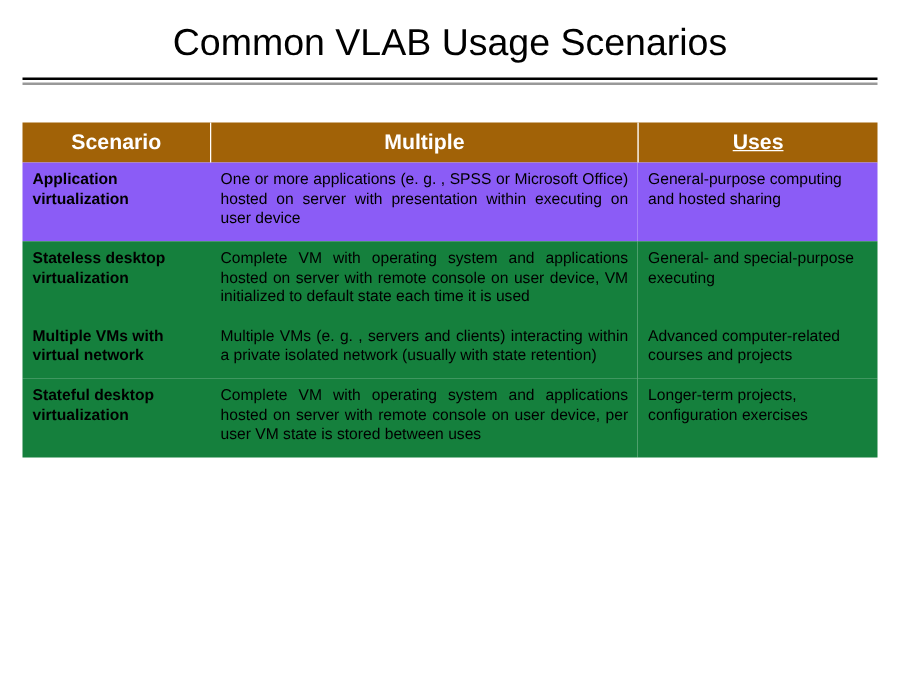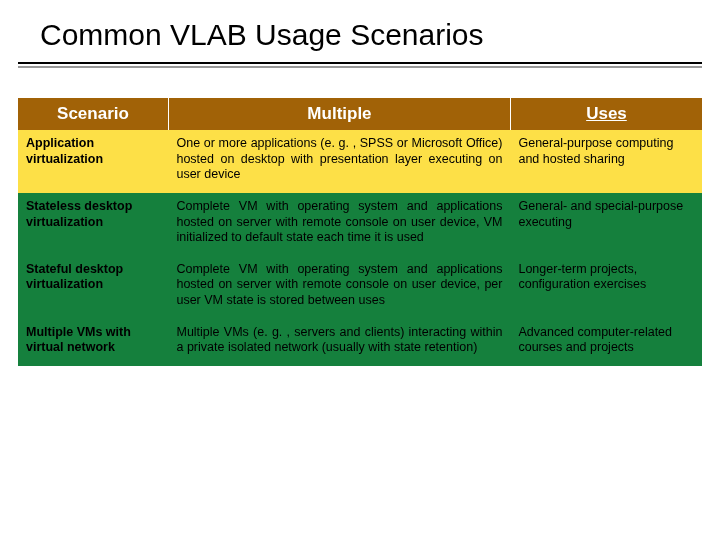--- a/index.html
+++ b/index.html
@@ -6,21 +6,21 @@
   body {
     width: 720px;
     height: 540px;
     background: #fff;
     font-family: Arial, Helvetica, sans-serif;
     overflow: hidden;
   }
   .title {
     font-size: 30px;
     font-weight: normal;
-    text-align: left;
+    text-align: center;
     padding: 18px 40px 10px 40px;
     color: #000;
   }
   .divider {
     margin: 0 18px 6px 18px;
     height: 6px;
     border-top: 2px solid #000;
     border-bottom: 2px solid #999;
   }
   .table-wrap {
@@ -37,21 +37,21 @@
   thead th {
     background: #a16207;
     color: #fff;
     font-weight: bold;
     font-size: 17px;
     text-align: center;
     padding: 6px 8px;
     border-right: 1px solid #fff;
   }
   thead th:last-child { border-right: none; text-decoration: underline; }
-  tbody tr.alt0 td { background: #fde047; }
+  tbody tr.alt0 td { background: #8b5cf6; }
   tbody tr.alt1 td { background: #15803d; }
   tbody td {
     font-size: 12.5px;
     color: #000;
     padding: 6px 8px 10px 8px;
     vertical-align: top;
     line-height: 1.25;
   }
   tbody td.sc {
     font-weight: bold;
@@ -76,33 +76,33 @@
     <thead>
       <tr>
         <th>Scenario</th>
         <th>Multiple</th>
         <th>Uses</th>
       </tr>
     </thead>
     <tbody>
       <tr class="alt0">
         <td class="sc">Application virtualization</td>
-        <td class="details">One or more applications (e. g. , SPSS or Microsoft Office) hosted on desktop with presentation layer executing on user device</td>
+        <td class="details">One or more applications (e. g. , SPSS or Microsoft Office) hosted on server with presentation within executing on user device</td>
         <td>General-purpose computing and hosted sharing</td>
       </tr>
       <tr class="alt1">
         <td class="sc">Stateless desktop virtualization</td>
         <td class="details">Complete VM with operating system and applications hosted on server with remote console on user device, VM initialized to default state each time it is used</td>
         <td>General- and special-purpose executing</td>
       </tr>
       <tr class="alt1">
+        <td class="sc">Multiple VMs with virtual network</td>
+        <td class="details">Multiple VMs (e. g. , servers and clients) interacting within a private isolated network (usually with state retention)</td>
+        <td>Advanced computer-related courses and projects</td>
+      </tr>
+      <tr class="alt1">
         <td class="sc">Stateful desktop virtualization</td>
         <td class="details">Complete VM with operating system and applications hosted on server with remote console on user device, per user VM state is stored between uses</td>
         <td>Longer-term projects, configuration exercises</td>
-      </tr>
-      <tr class="alt1">
-        <td class="sc">Multiple VMs with virtual network</td>
-        <td class="details">Multiple VMs (e. g. , servers and clients) interacting within a private isolated network (usually with state retention)</td>
-        <td>Advanced computer-related courses and projects</td>
       </tr>
     </tbody>
   </table>
 </div>
 
 </body></html>

